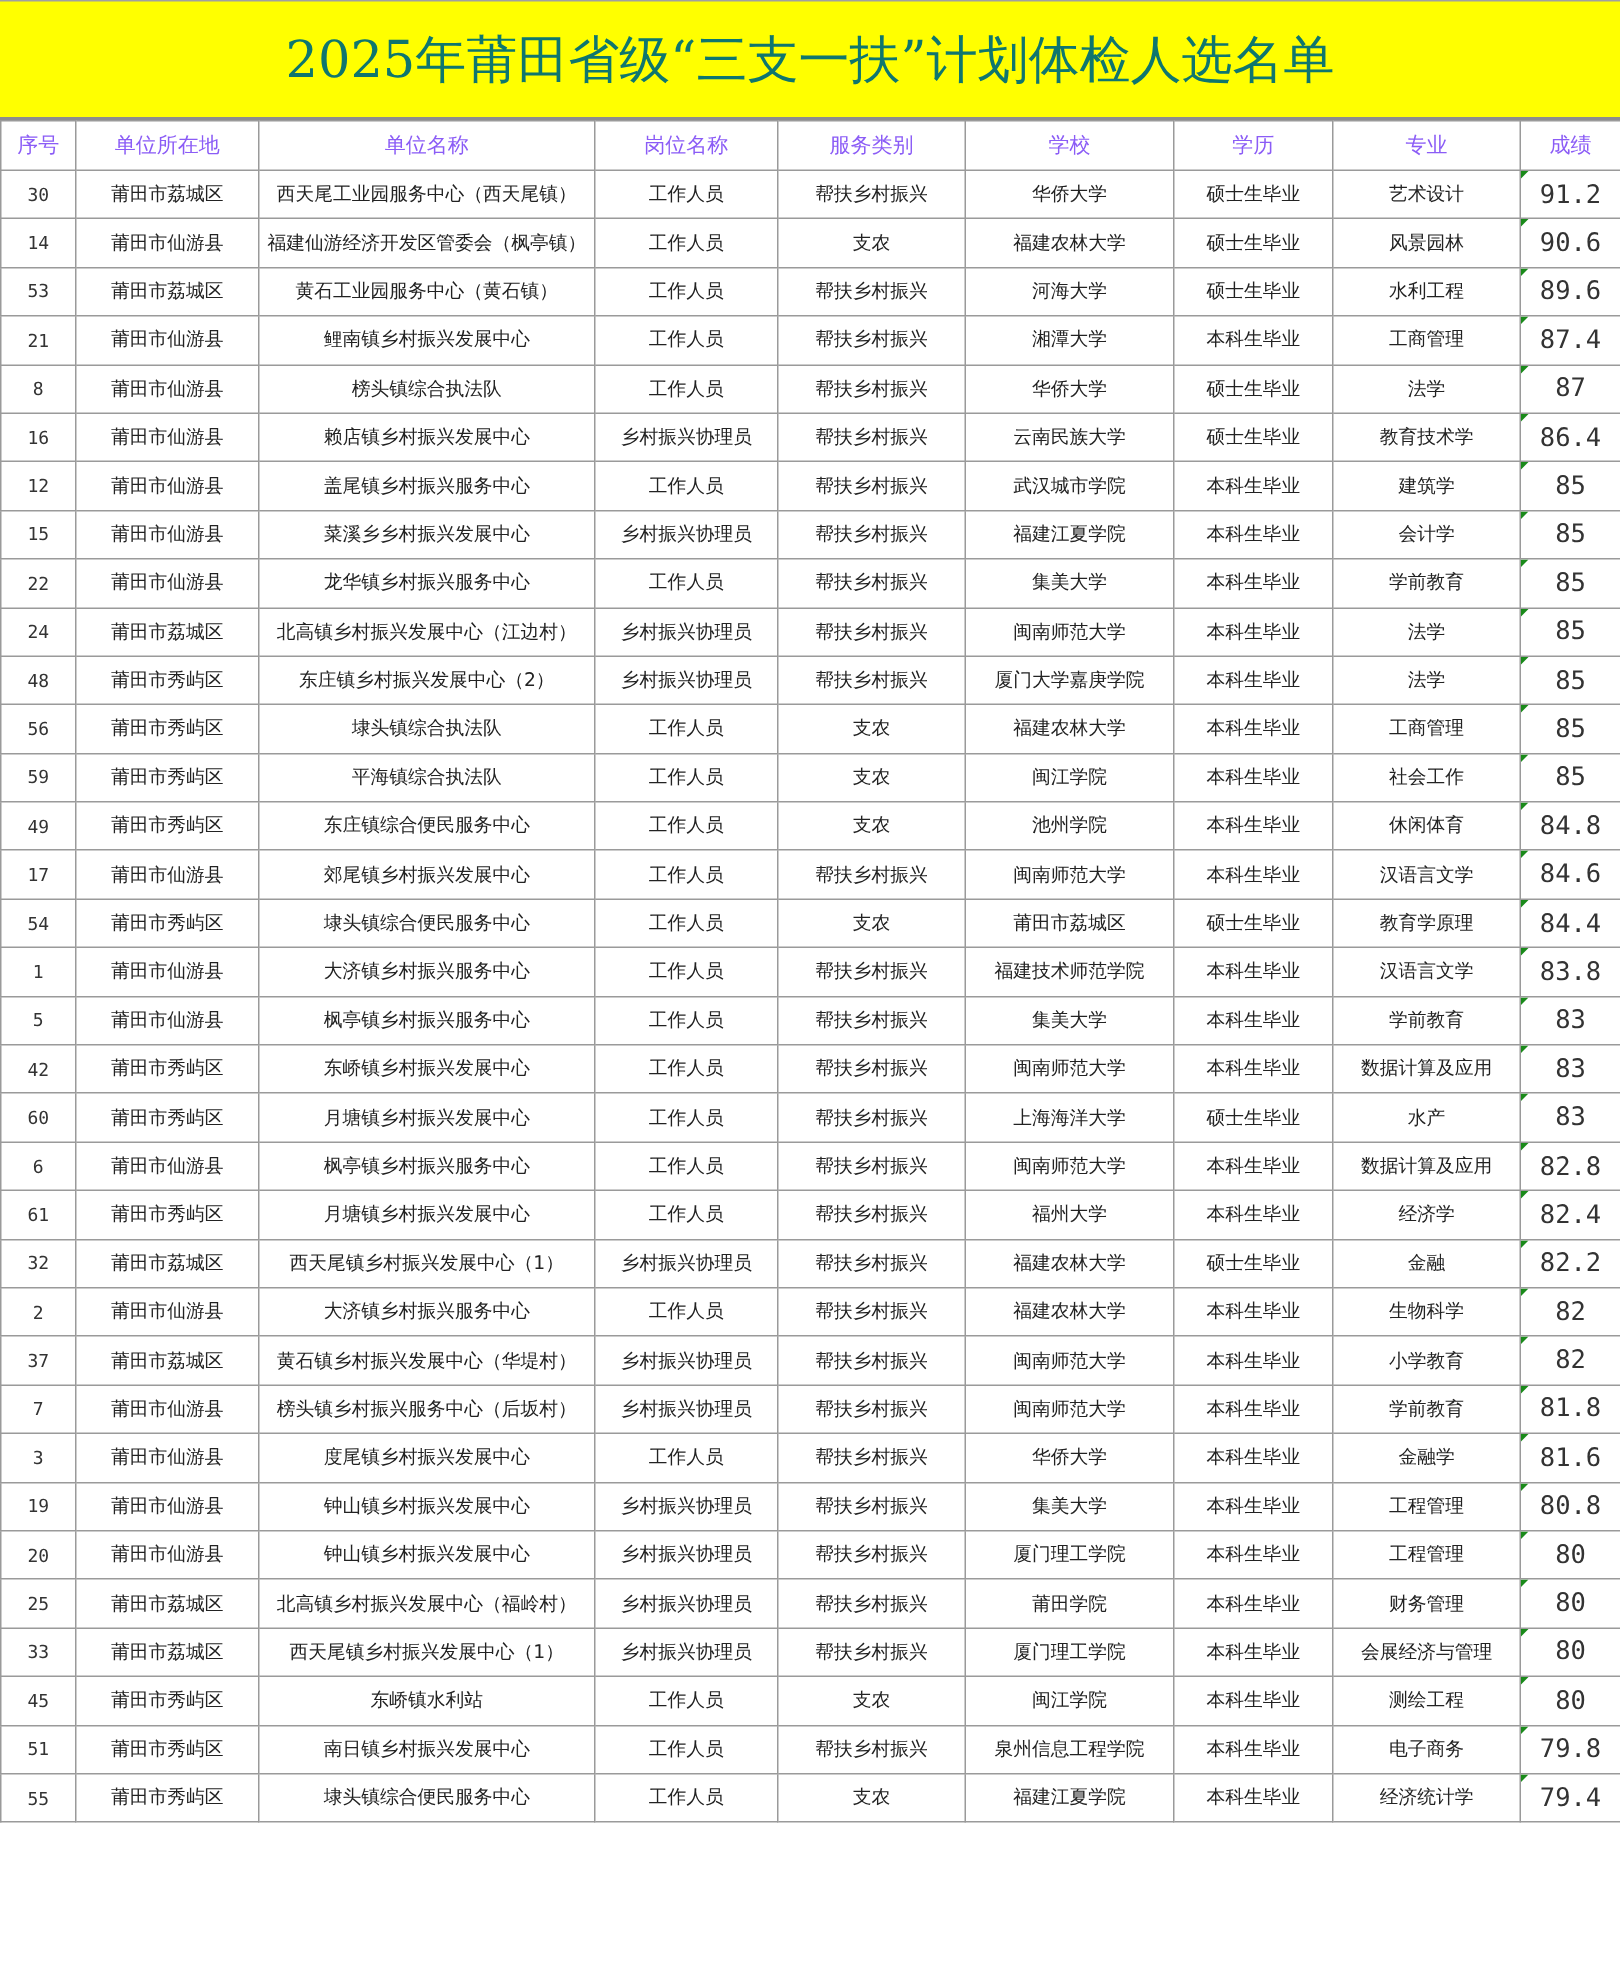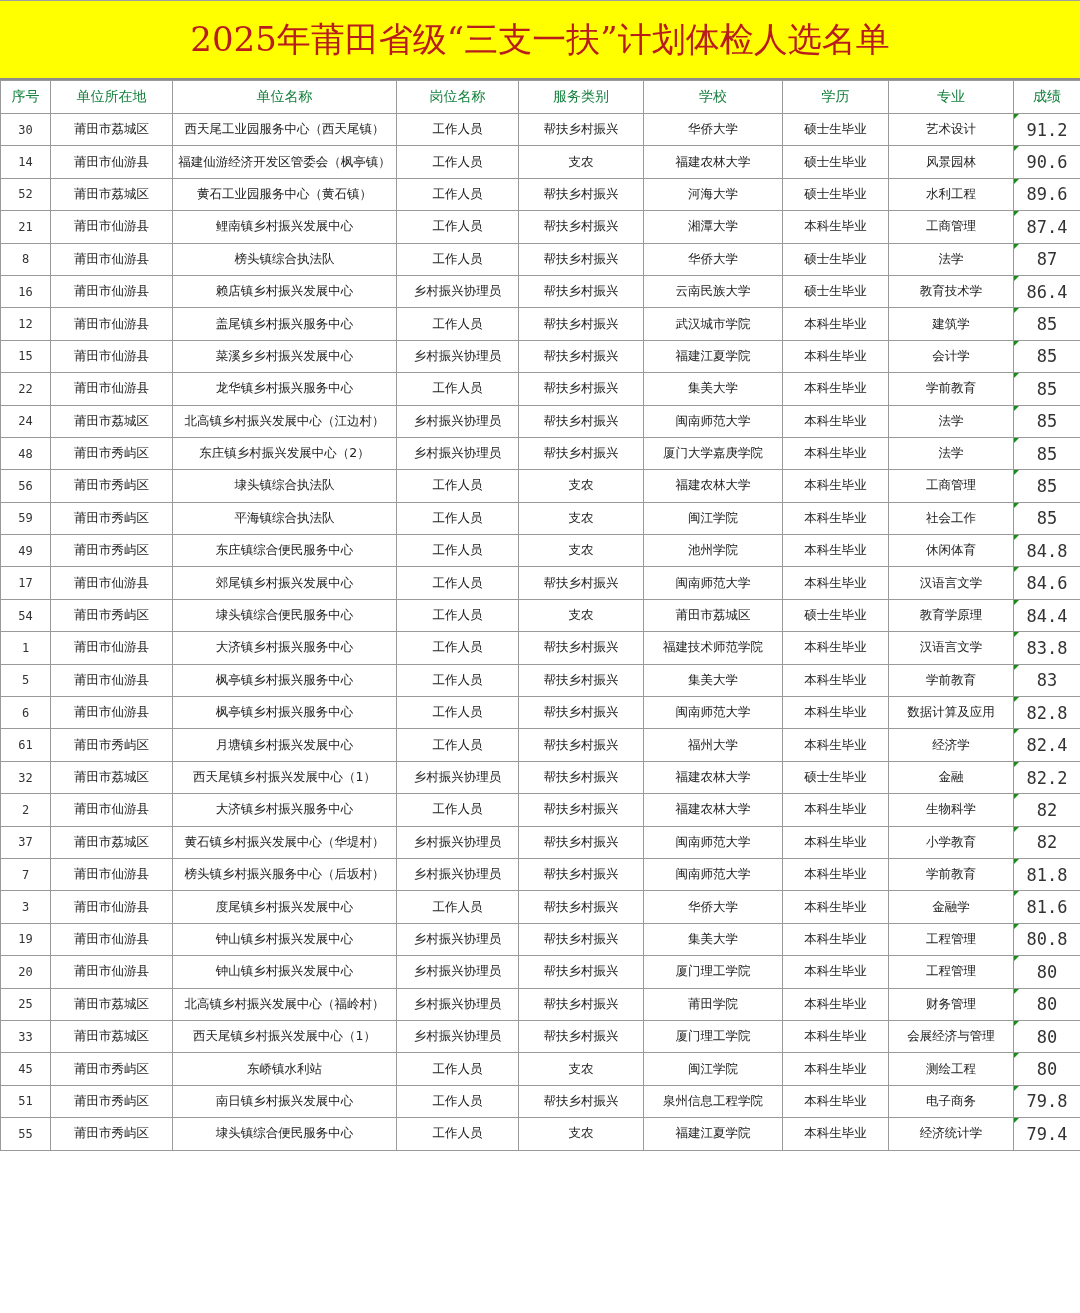--- a/index.html
+++ b/index.html
@@ -1,25 +1,25 @@
 <!DOCTYPE html>
 <html><head>
 <meta charset="utf-8">
 <style>
   html, body { margin:0; padding:0; background:#ffffff; }
   body { width:1080px; height:1313px; overflow:hidden; font-family:"DejaVu Sans","Liberation Sans",sans-serif; }
   .sheet { position:relative; width:1080px; }
   .title-bar {
     height:80px; background:#ffff00; border-top:1px solid #a0a0a0; border-bottom:2px solid #8c8c8c;
     box-sizing:border-box; display:flex; align-items:center; justify-content:center;
-    font-family:"DejaVu Serif","Liberation Serif",serif; font-size:34px; color:#b91c1c; letter-spacing:0px;
+    font-family:"DejaVu Serif","Liberation Serif",serif; font-size:34px; color:#0f766e; letter-spacing:0px;
   }
   table { border-collapse:collapse; table-layout:fixed; width:1080px; }
   th, td { border:1px solid #9a9a9a; text-align:center; vertical-align:middle; padding:0; overflow:hidden; white-space:nowrap; }
-  th { height:32px; font-size:14px; font-weight:normal; color:#15803d; font-family:"DejaVu Sans","Liberation Sans",sans-serif; }
+  th { height:32px; font-size:14px; font-weight:normal; color:#8b5cf6; font-family:"DejaVu Sans","Liberation Sans",sans-serif; }
   td { height:31.4px; font-size:12.5px; color:#222; }
   td.num { font-family:"DejaVu Sans Mono","Liberation Mono",monospace; font-size:12px; color:#333; }
   td.score { position:relative; font-family:"DejaVu Sans Mono","Liberation Mono",monospace; font-size:17px; color:#333; }
   td.score::before { content:""; position:absolute; left:0; top:0; width:0; height:0;
     border-top:5px solid #1a8a1a; border-right:5px solid transparent; }
   col.c0{width:50px} col.c1{width:122px} col.c2{width:224px} col.c3{width:122px} col.c4{width:125px}
   col.c5{width:139px} col.c6{width:106px} col.c7{width:125px} col.c8{width:67px}
 </style>
 </head>
 <body>
@@ -68,21 +68,21 @@
           <td>莆田市仙游县</td>
           <td>福建仙游经济开发区管委会（枫亭镇）</td>
           <td>工作人员</td>
           <td>支农</td>
           <td>福建农林大学</td>
           <td>硕士生毕业</td>
           <td>风景园林</td>
           <td class="score">90.6</td>
         </tr>
         <tr>
-          <td class="num">52</td>
+          <td class="num">53</td>
           <td>莆田市荔城区</td>
           <td>黄石工业园服务中心（黄石镇）</td>
           <td>工作人员</td>
           <td>帮扶乡村振兴</td>
           <td>河海大学</td>
           <td>硕士生毕业</td>
           <td>水利工程</td>
           <td class="score">89.6</td>
         </tr>
         <tr>
@@ -241,20 +241,42 @@
         </tr>
         <tr>
           <td class="num">5</td>
           <td>莆田市仙游县</td>
           <td>枫亭镇乡村振兴服务中心</td>
           <td>工作人员</td>
           <td>帮扶乡村振兴</td>
           <td>集美大学</td>
           <td>本科生毕业</td>
           <td>学前教育</td>
+          <td class="score">83</td>
+        </tr>
+        <tr>
+          <td class="num">42</td>
+          <td>莆田市秀屿区</td>
+          <td>东峤镇乡村振兴发展中心</td>
+          <td>工作人员</td>
+          <td>帮扶乡村振兴</td>
+          <td>闽南师范大学</td>
+          <td>本科生毕业</td>
+          <td>数据计算及应用</td>
+          <td class="score">83</td>
+        </tr>
+        <tr>
+          <td class="num">60</td>
+          <td>莆田市秀屿区</td>
+          <td>月塘镇乡村振兴发展中心</td>
+          <td>工作人员</td>
+          <td>帮扶乡村振兴</td>
+          <td>上海海洋大学</td>
+          <td>硕士生毕业</td>
+          <td>水产</td>
           <td class="score">83</td>
         </tr>
         <tr>
           <td class="num">6</td>
           <td>莆田市仙游县</td>
           <td>枫亭镇乡村振兴服务中心</td>
           <td>工作人员</td>
           <td>帮扶乡村振兴</td>
           <td>闽南师范大学</td>
           <td>本科生毕业</td>

